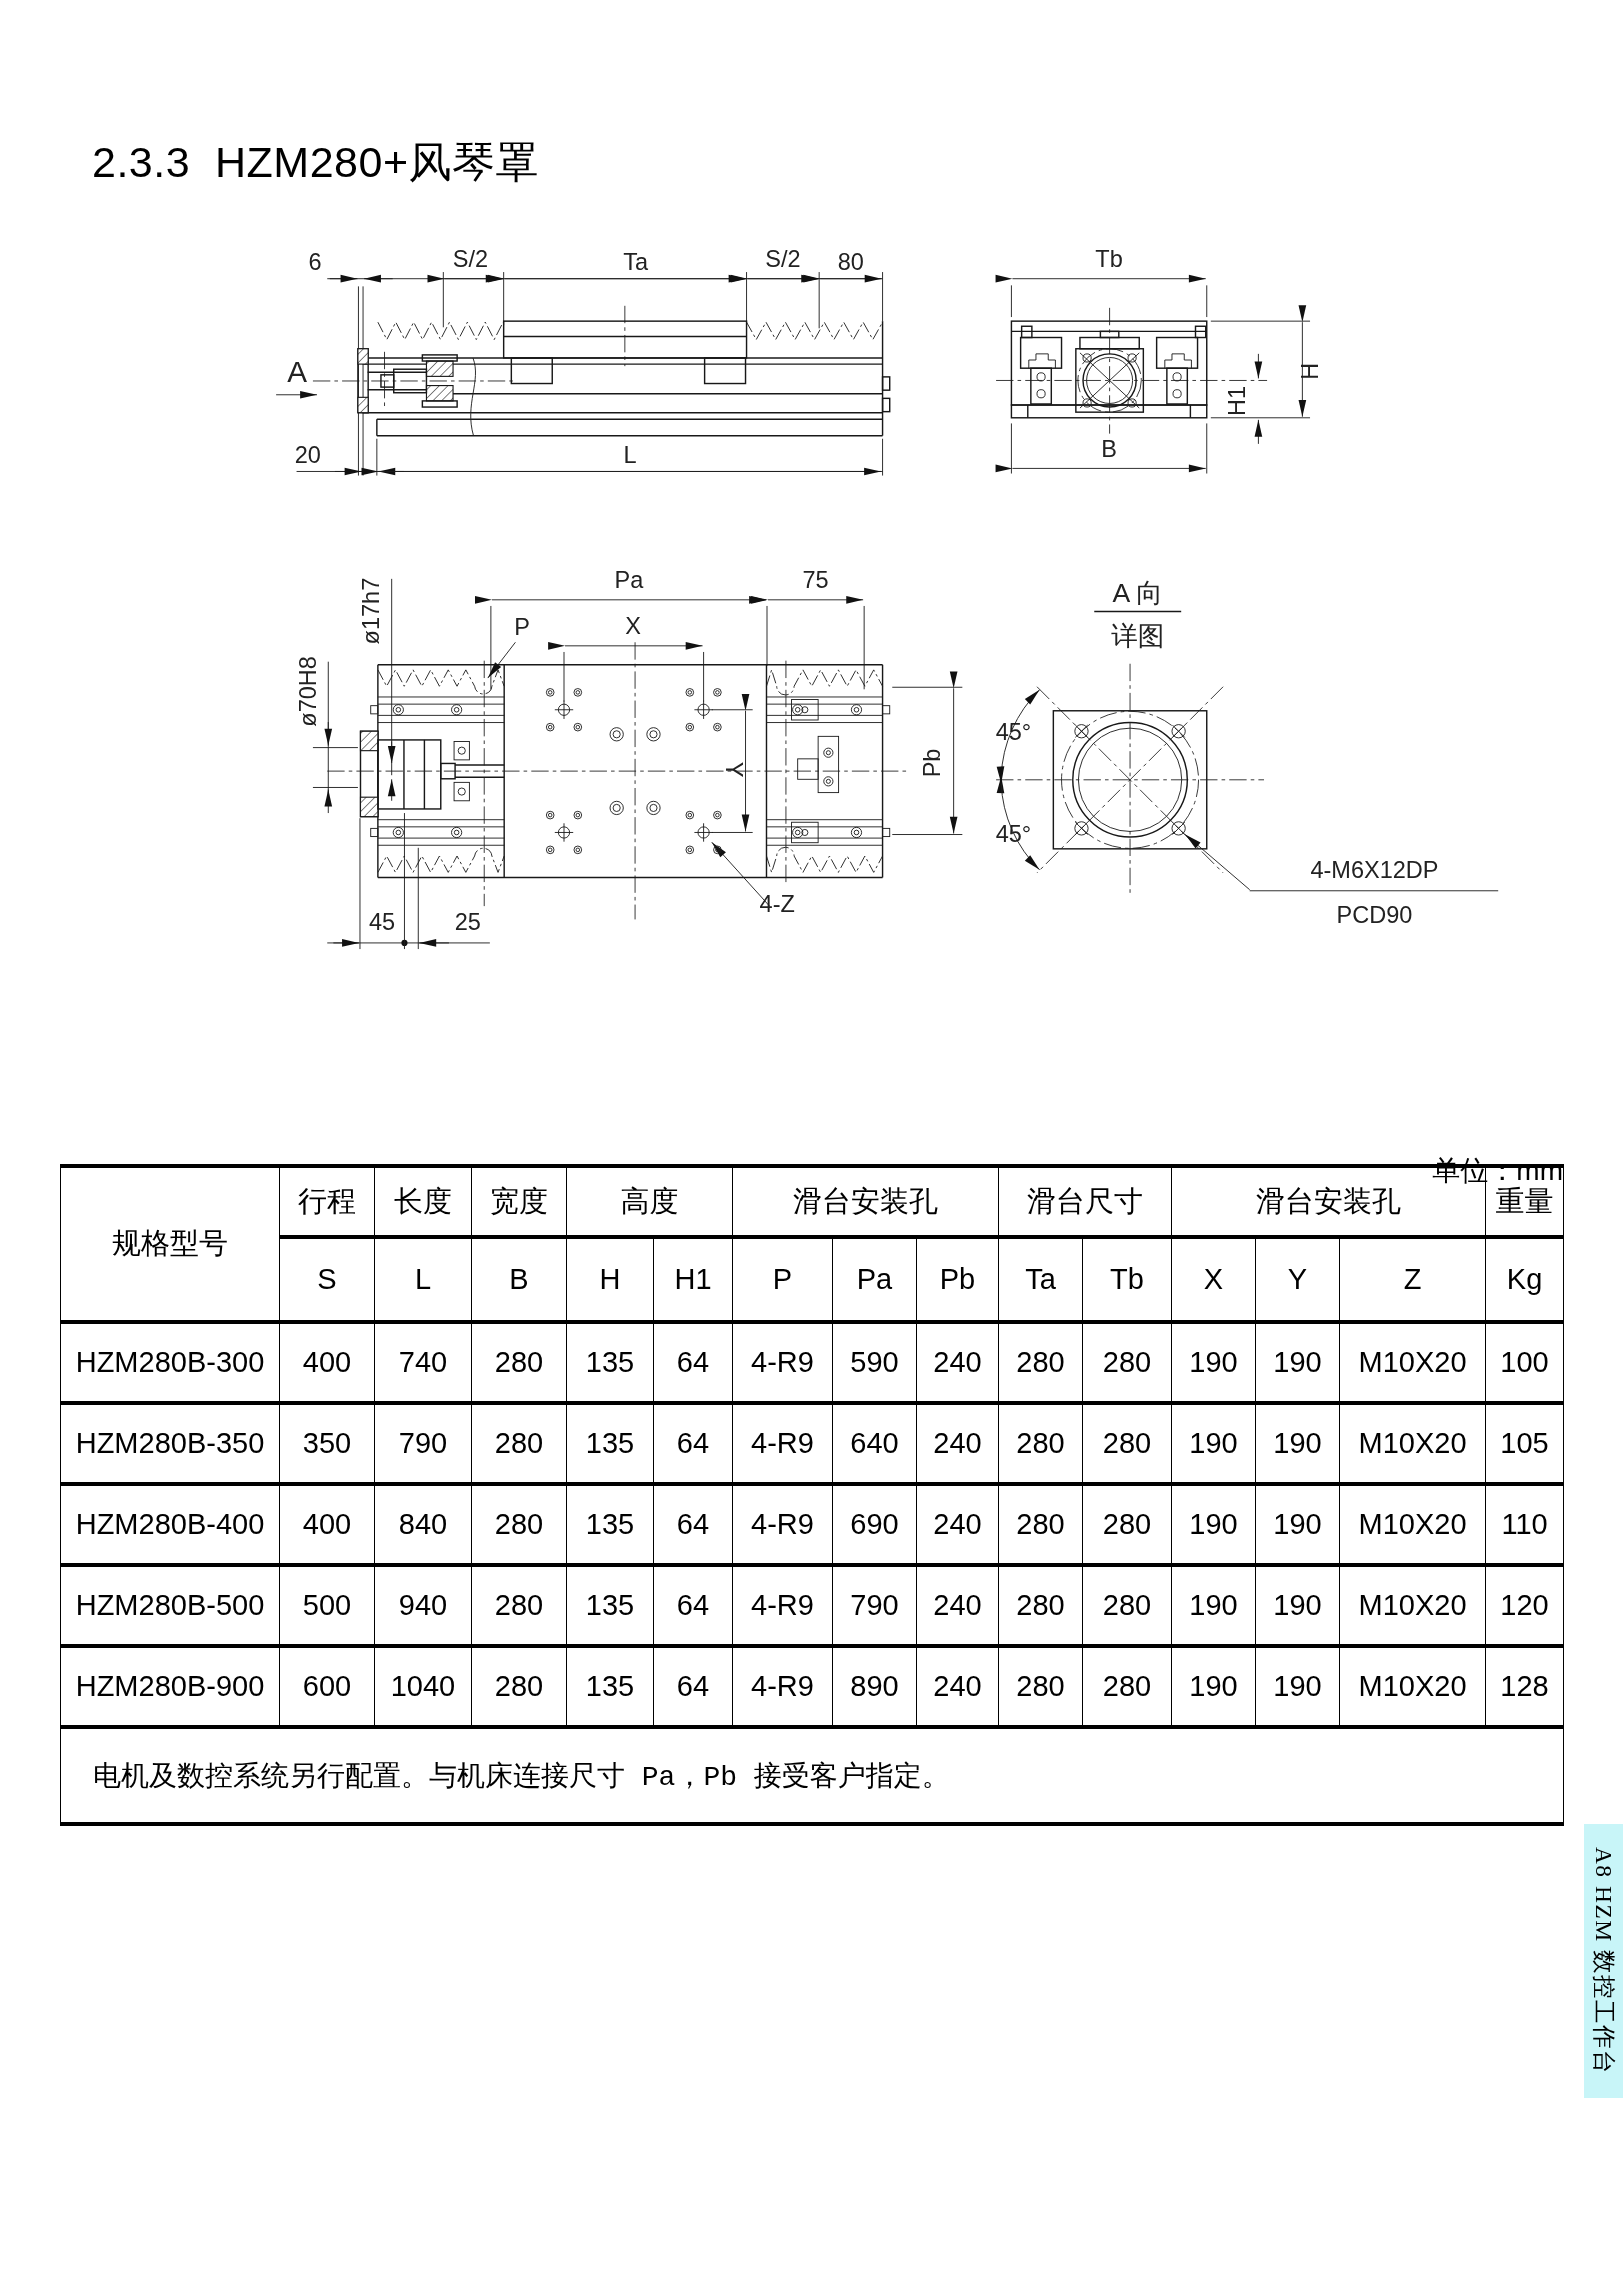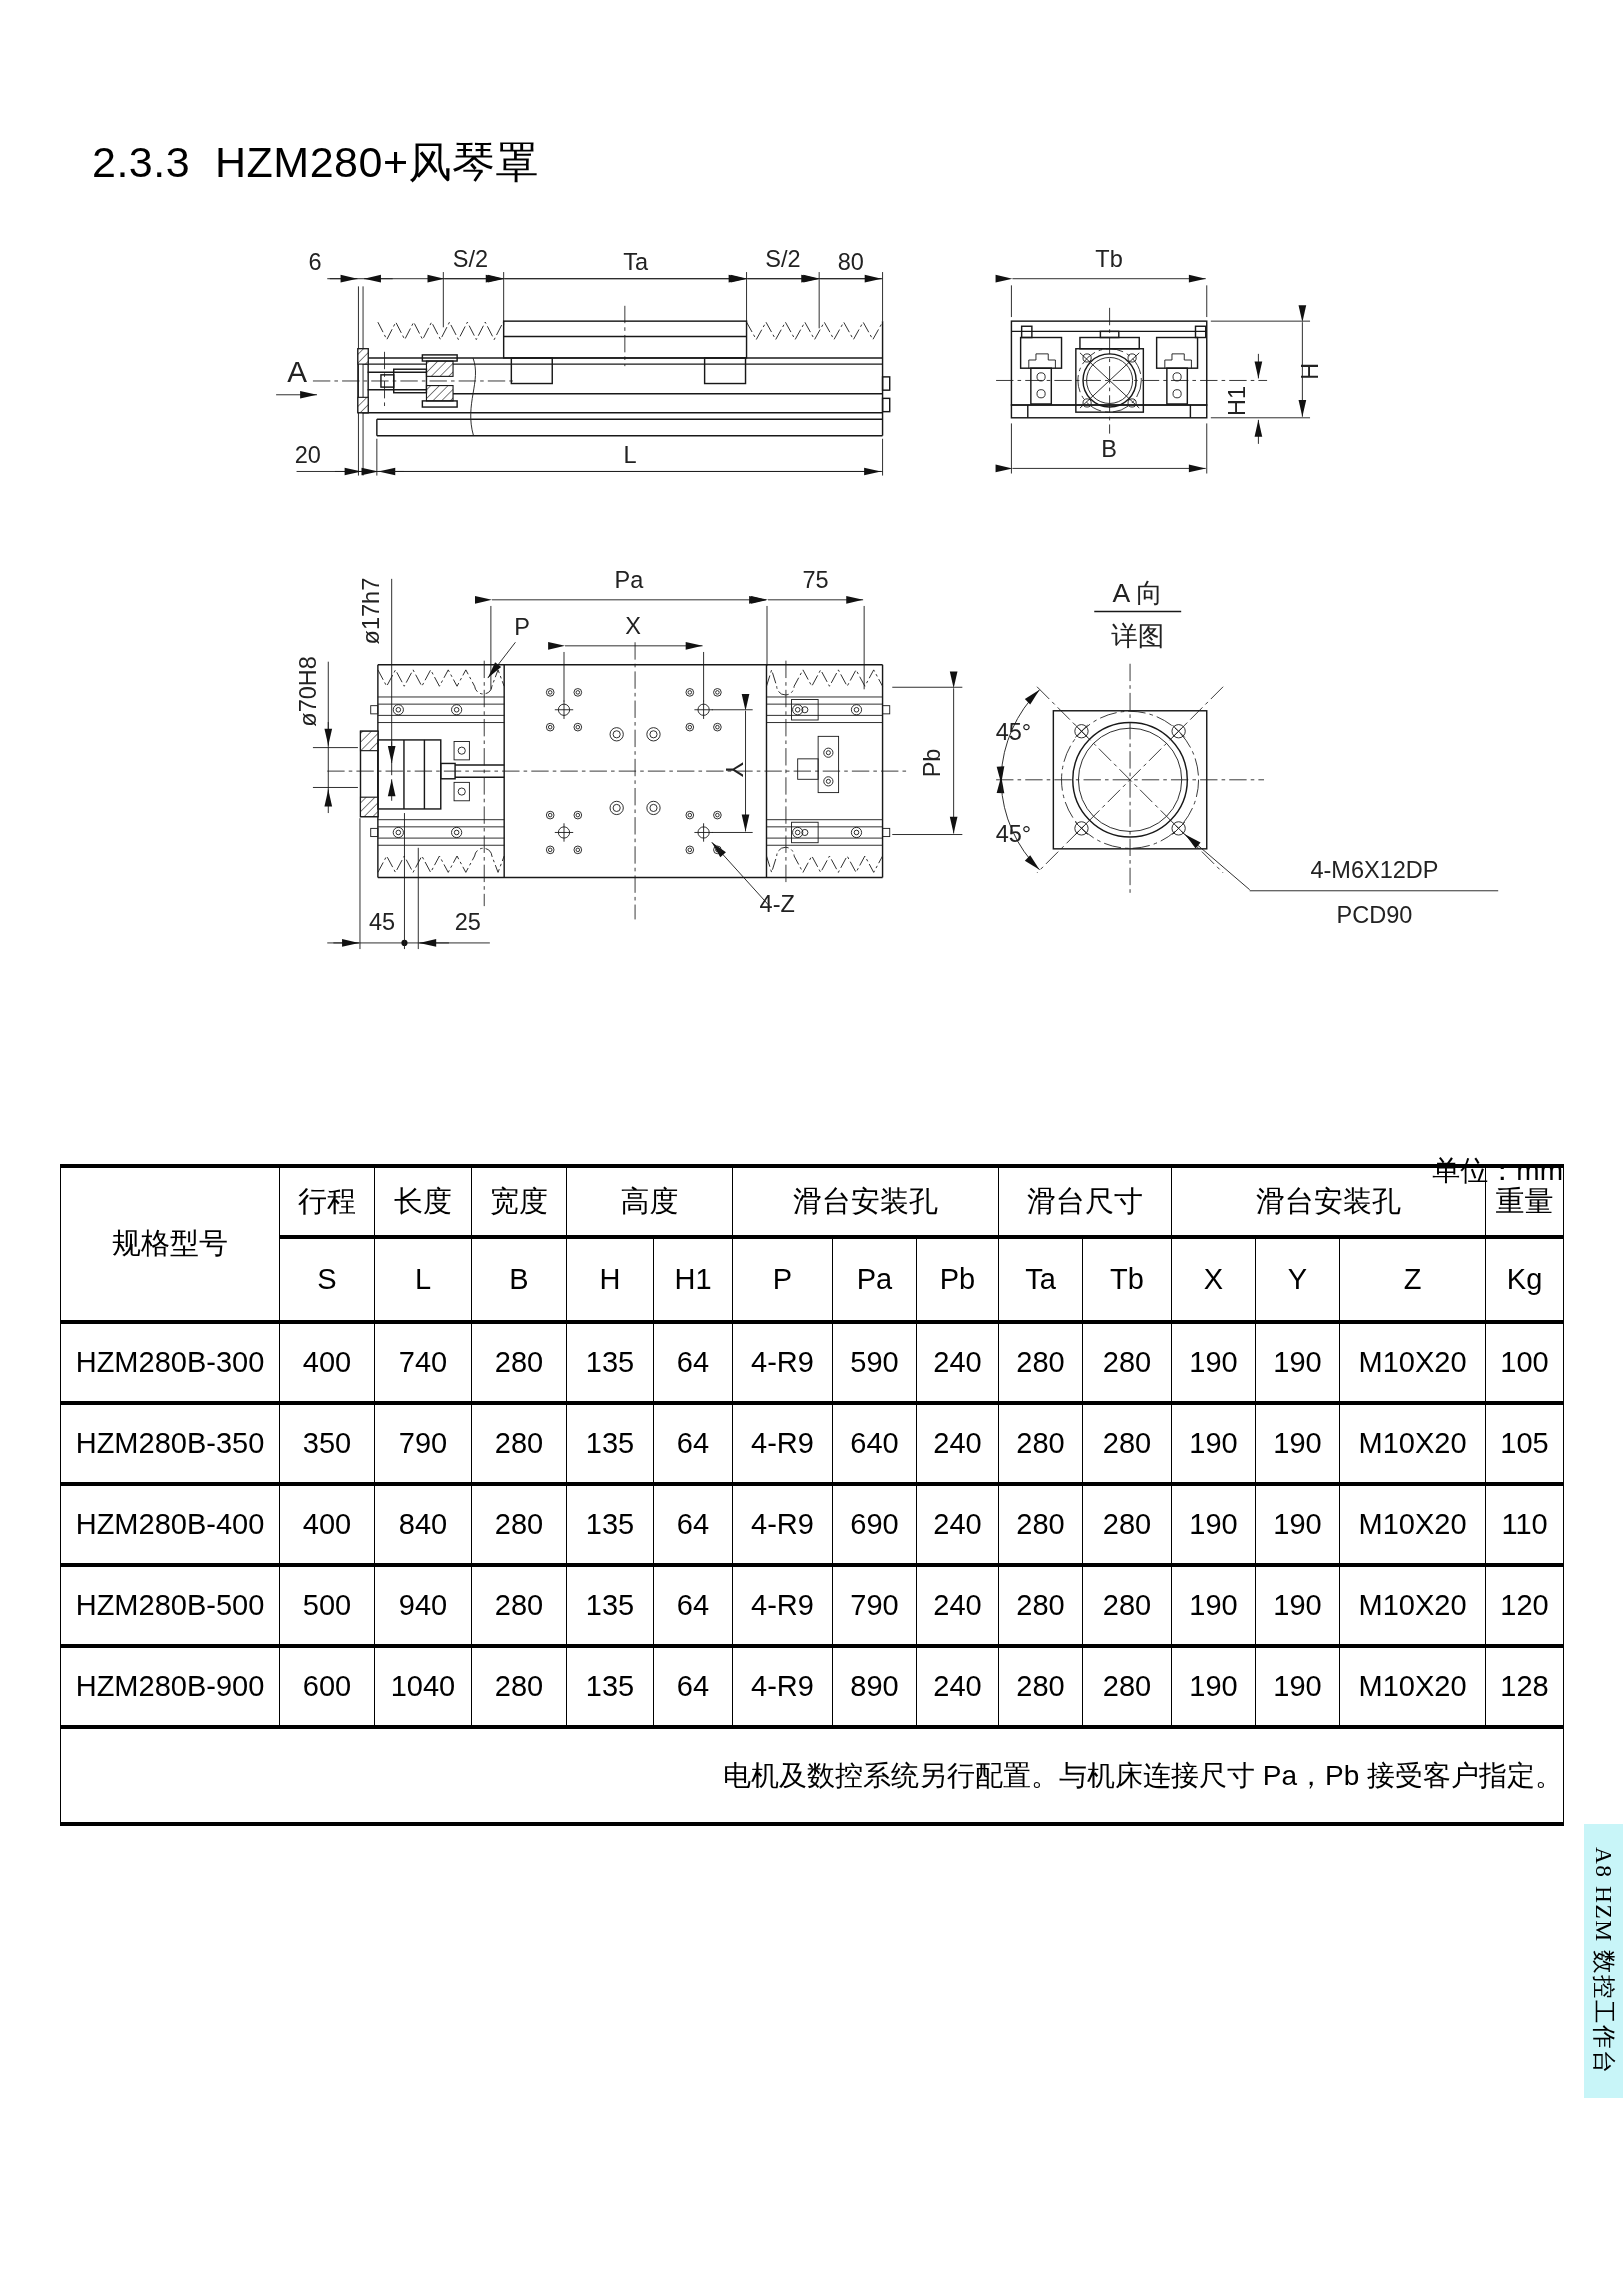--- a/index.html
+++ b/index.html
@@ -20,21 +20,21 @@
   
   .unit-label{position:absolute;top:1152px;right:61px;font-size:28px;}
   
   table.spec{position:absolute;left:60px;top:1164px;width:1503px;border-collapse:collapse;table-layout:fixed;}
   table.spec th,table.spec td{border:1.5px solid #000;border-top-width:4.1px;border-bottom-width:4.1px;
       text-align:center;vertical-align:middle;font-weight:400;padding:0;font-size:29px;}
   table.spec tr.r1{height:71px;}
   table.spec tr.r2{height:85px;}
   table.spec tbody tr{height:81px;margin-left:6px;}
   table.spec tr.note-row{height:97px;}
-  table.spec tr.note-row td{text-align:right;padding-left:24px;font-size:28px;}
+  table.spec tr.note-row td{text-align:left;padding-left:32px;font-size:28px;font-family:Liberation Mono, monospace;}
   
   .side-tab{position:absolute;left:1624px;top:1824px;width:274px;height:40px;line-height:40px;
       transform-origin:0 0;transform:rotate(90deg);background:#c8f5f8;
       font-family:"Liberation Serif",serif;font-size:23.5px;text-align:center;letter-spacing:1.5px;}
 </style>
 </head>
 <body>
 
 <div class="page-title">2.3.3  HZM280+风琴罩</div>
 

